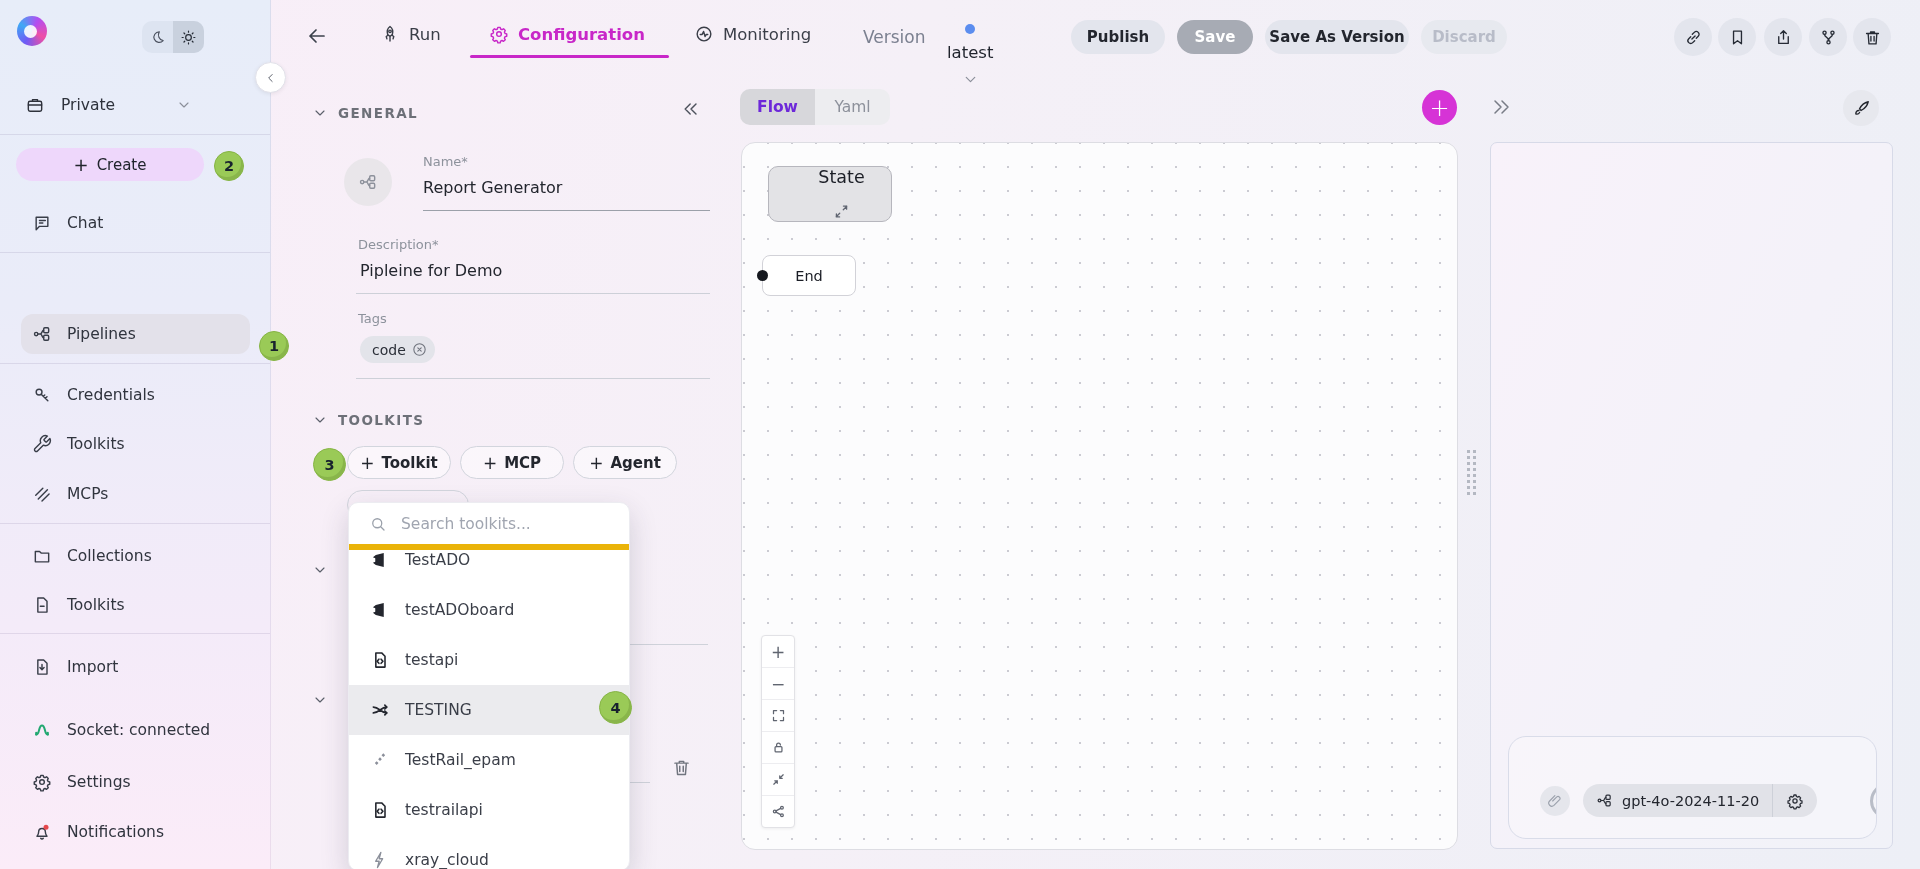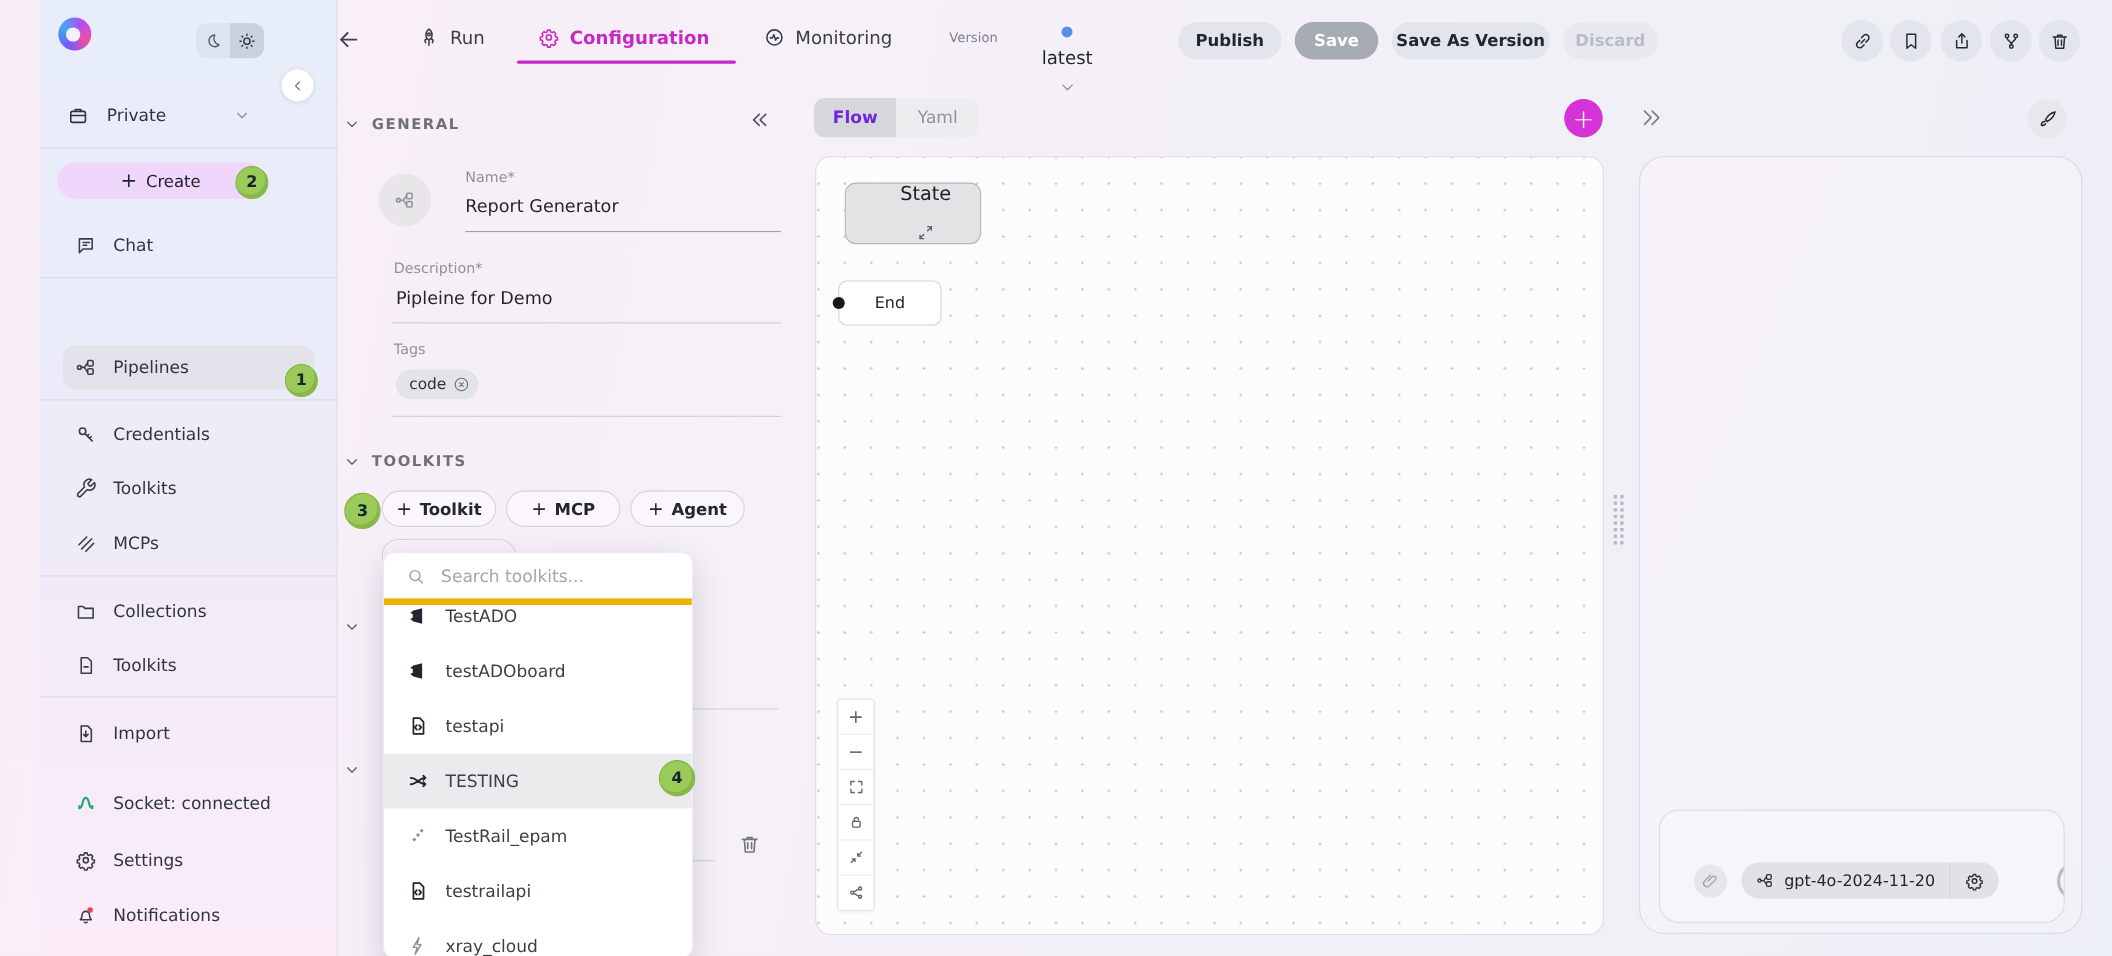--- a/index.html
+++ b/index.html
@@ -4,21 +4,21 @@
 <style>
   html,body{margin:0;padding:0;background:#e9ecf4;}
   .app{position:relative;width:1920px;height:869px;overflow:hidden;
        font-family:"DejaVu Sans","Liberation Sans",sans-serif;color:#23262e;
        background:linear-gradient(100deg,#f9eef8 0%,#f5f0f7 45%,#edeff6 100%);}
   svg.ic{width:20px;height:20px;stroke:currentColor;fill:none;stroke-width:1.7;
          stroke-linecap:round;stroke-linejoin:round;flex:none;display:block;}
   
   .sidebar{position:absolute;left:0;top:0;width:270px;height:869px;
            background:linear-gradient(180deg,#e7edf9 0%,#eaecf9 35%,#f4ebf9 72%,#fbecf8 100%);
-           border-right:1px solid rgba(120,110,160,.12);margin-left:36px;}
+           border-right:1px solid rgba(120,110,160,.12);}
   .logo{position:absolute;left:17px;top:16px;width:30px;height:30px;border-radius:50%;
         background:conic-gradient(from 210deg,#6f5bf5,#3fa9f5,#b44df0,#ef4fa5,#6f5bf5);}
   .logo:after{content:"";position:absolute;left:7px;top:9px;width:13px;height:13px;border-radius:50%;
         background:#fff;opacity:.9;}
   .theme-toggle{position:absolute;left:142px;top:21px;width:62px;height:32px;border-radius:10px;
         background:#dde4f1;display:flex;overflow:hidden;}
   .theme-seg{flex:1;display:flex;align-items:center;justify-content:center;color:#4d5361;}
   .theme-seg.sel{background:#c9d1de;color:#262b35;}
   .side-collapse{position:absolute;left:255px;top:62px;width:29px;height:29px;border-radius:50%;
         background:#fff;border:1px solid #e2e2ea;display:flex;align-items:center;justify-content:center;
@@ -41,21 +41,21 @@
   .badge{position:absolute;width:28px;height:28px;border-radius:50%;z-index:60;
         background:#9aca57;border:1px solid #85b444;box-shadow:inset -2px -3px 0 rgba(60,90,20,.18);
         display:flex;align-items:center;justify-content:center;
         font-size:14.5px;font-weight:700;color:#18222e;}
   
   .tb-back{position:absolute;left:305px;top:24px;color:#3c414c;}
   .tb-tab{position:absolute;top:24px;display:flex;align-items:center;gap:9px;
         font-size:16.5px;font-weight:500;color:#3a3e48;}
   .tb-tab.active{color:#c827c8;font-weight:600;}
   .tb-underline{position:absolute;left:470px;top:55px;width:199px;height:3px;border-radius:2px;background:#c827c8;}
-  .ver-lbl{position:absolute;left:863px;top:27px;font-size:12px;color:#7b8090;}
+  .ver-lbl{position:absolute;left:863px;top:27px;font-size:17px;color:#7b8090;}
   .ver-sel{position:absolute;left:947px;top:24px;display:flex;align-items:center;gap:9px;flex-direction:column;}
   .ver-dot{width:10px;height:10px;border-radius:50%;background:#5b8def;}
   .ver-val{font-size:16.5px;color:#1f232c;}
   .ver-chev{color:#8b8f9a;}
   .tb-btn{position:absolute;top:20px;height:34px;border-radius:17px;background:#e3e5ed;
         display:flex;align-items:center;justify-content:center;font-size:15px;font-weight:600;color:#23262e;}
   .tb-btn.filled{background:#a7abb4;color:#ffffff;}
   .tb-btn.disabled{background:#e7e9ef;color:#b8bcc8;}
   .tb-icbtn{position:absolute;top:18px;width:38px;height:38px;border-radius:50%;background:#e3e5ed;
         display:flex;align-items:center;justify-content:center;color:#262b35;}
@@ -123,21 +123,21 @@
         border-radius:4px;box-shadow:0 1px 3px rgba(0,0,0,.06);}
   .cv-btn{height:31px;display:flex;align-items:center;justify-content:center;color:#606570;
         border-bottom:1px solid #ededf0;font-size:17px;}
   .cv-btn:last-child{border-bottom:none;}
   .cv-btn svg.ic{width:15px;height:15px;stroke-width:2;}
   
   .splitter{position:absolute;left:1467px;top:450px;display:grid;grid-template-columns:repeat(2,4px);
         grid-auto-rows:4px;gap:2px;}
   .splitter i{width:3px;height:3px;background:#b4b8c2;display:block;}
   
-  .rpanel{position:absolute;left:1490px;top:142px;width:403px;height:707px;border-radius:23px;
+  .rpanel{position:absolute;left:1490px;top:142px;width:403px;height:707px;border-radius:7px;
         border:1px solid #d7dae8;box-sizing:border-box;
         background:linear-gradient(115deg,#f8f2fa 0%,#f4f2f9 55%,#f1f2f8 100%);}
   .chat-input{position:absolute;left:17px;top:593px;width:369px;height:103px;border-radius:18px;
         border:1px solid #d9dce9;background:rgba(255,255,255,.28);box-sizing:border-box;overflow:hidden;}
   .clip-btn{position:absolute;left:31px;top:49px;width:30px;height:30px;border-radius:50%;background:#e5e6ec;
         display:flex;align-items:center;justify-content:center;color:#9aa0ab;}
   .clip-btn svg.ic{width:16px;height:16px;}
   .model-chip{position:absolute;left:74px;top:47px;height:33px;border-radius:17px;background:#e1e2e8;
         display:flex;align-items:center;}
   .model-chip .nic{color:#2b2f38;margin:0 9px 0 13px;}

